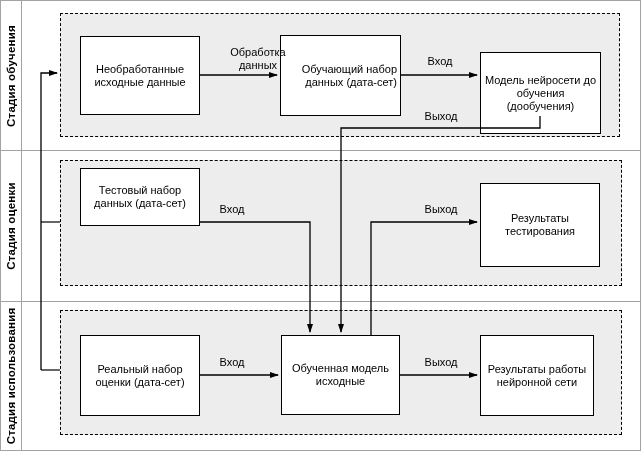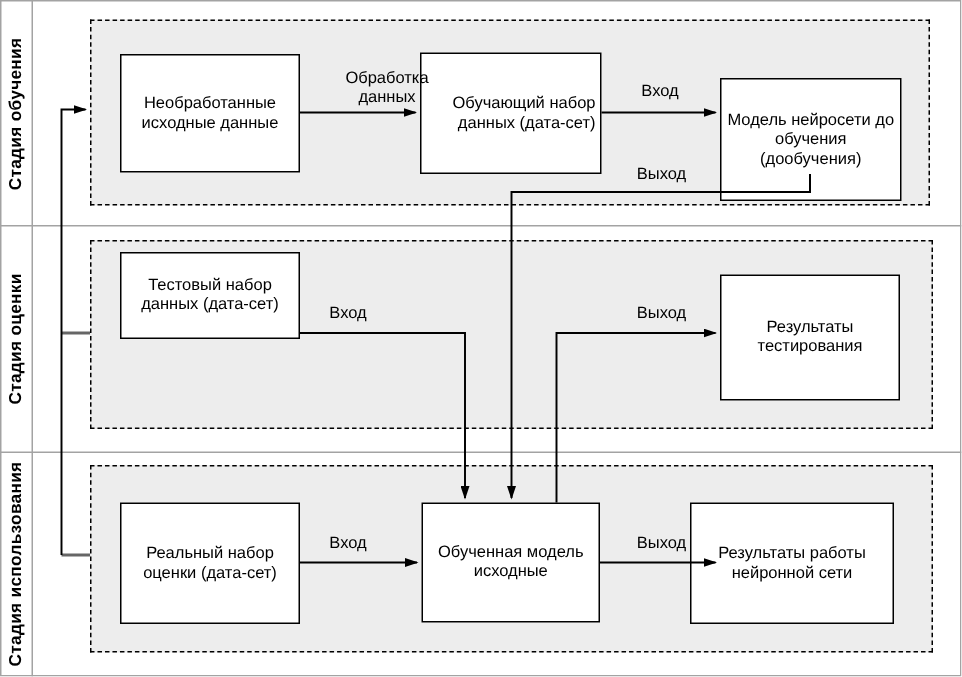--- a/index.html
+++ b/index.html
@@ -54,21 +54,21 @@
   <div class="container" style="left:60px;top:160px;width:562px;height:126px;"></div>
   <div class="container" style="left:60px;top:310px;width:562px;height:125px;"></div>
 
   <div class="node" style="left:80px;top:36px;width:120px;height:79px;">Необработанные исходные данные</div>
   <div class="node" style="left:280px;top:35px;width:121px;height:81px;text-align:right;">Обучающий набор данных (дата-сет)</div>
   <div class="node" style="left:480px;top:52px;width:121px;height:82px;">Модель нейросети до обучения (дообучения)</div>
   <div class="node" style="left:80px;top:168px;width:120px;height:58px;">Тестовый набор данных (дата-сет)</div>
   <div class="node" style="left:480px;top:183px;width:120px;height:84px;">Результаты тестирования</div>
   <div class="node" style="left:80px;top:335px;width:120px;height:81px;">Реальный набор оценки (дата-сет)</div>
   <div class="node" style="left:281px;top:335px;width:119px;height:80px;">Обученная модель исходные</div>
-  <div class="node" style="left:460px;top:335px;width:136px;height:81px;">Результаты работы нейронной сети</div>
+  <div class="node" style="left:480px;top:335px;width:114px;height:81px;">Результаты работы нейронной сети</div>
 
   <div class="edge-label wrap" style="left:258px;top:46px;">Обработка данных</div>
   <div class="edge-label" style="left:440px;top:55px;">Вход</div>
   <div class="edge-label" style="left:441px;top:110px;">Выход</div>
   <div class="edge-label" style="left:232px;top:203px;">Вход</div>
   <div class="edge-label" style="left:441px;top:203px;">Выход</div>
   <div class="edge-label" style="left:232px;top:356px;">Вход</div>
   <div class="edge-label" style="left:441px;top:356px;">Выход</div>
 
   <svg class="connectors" width="641" height="451">

